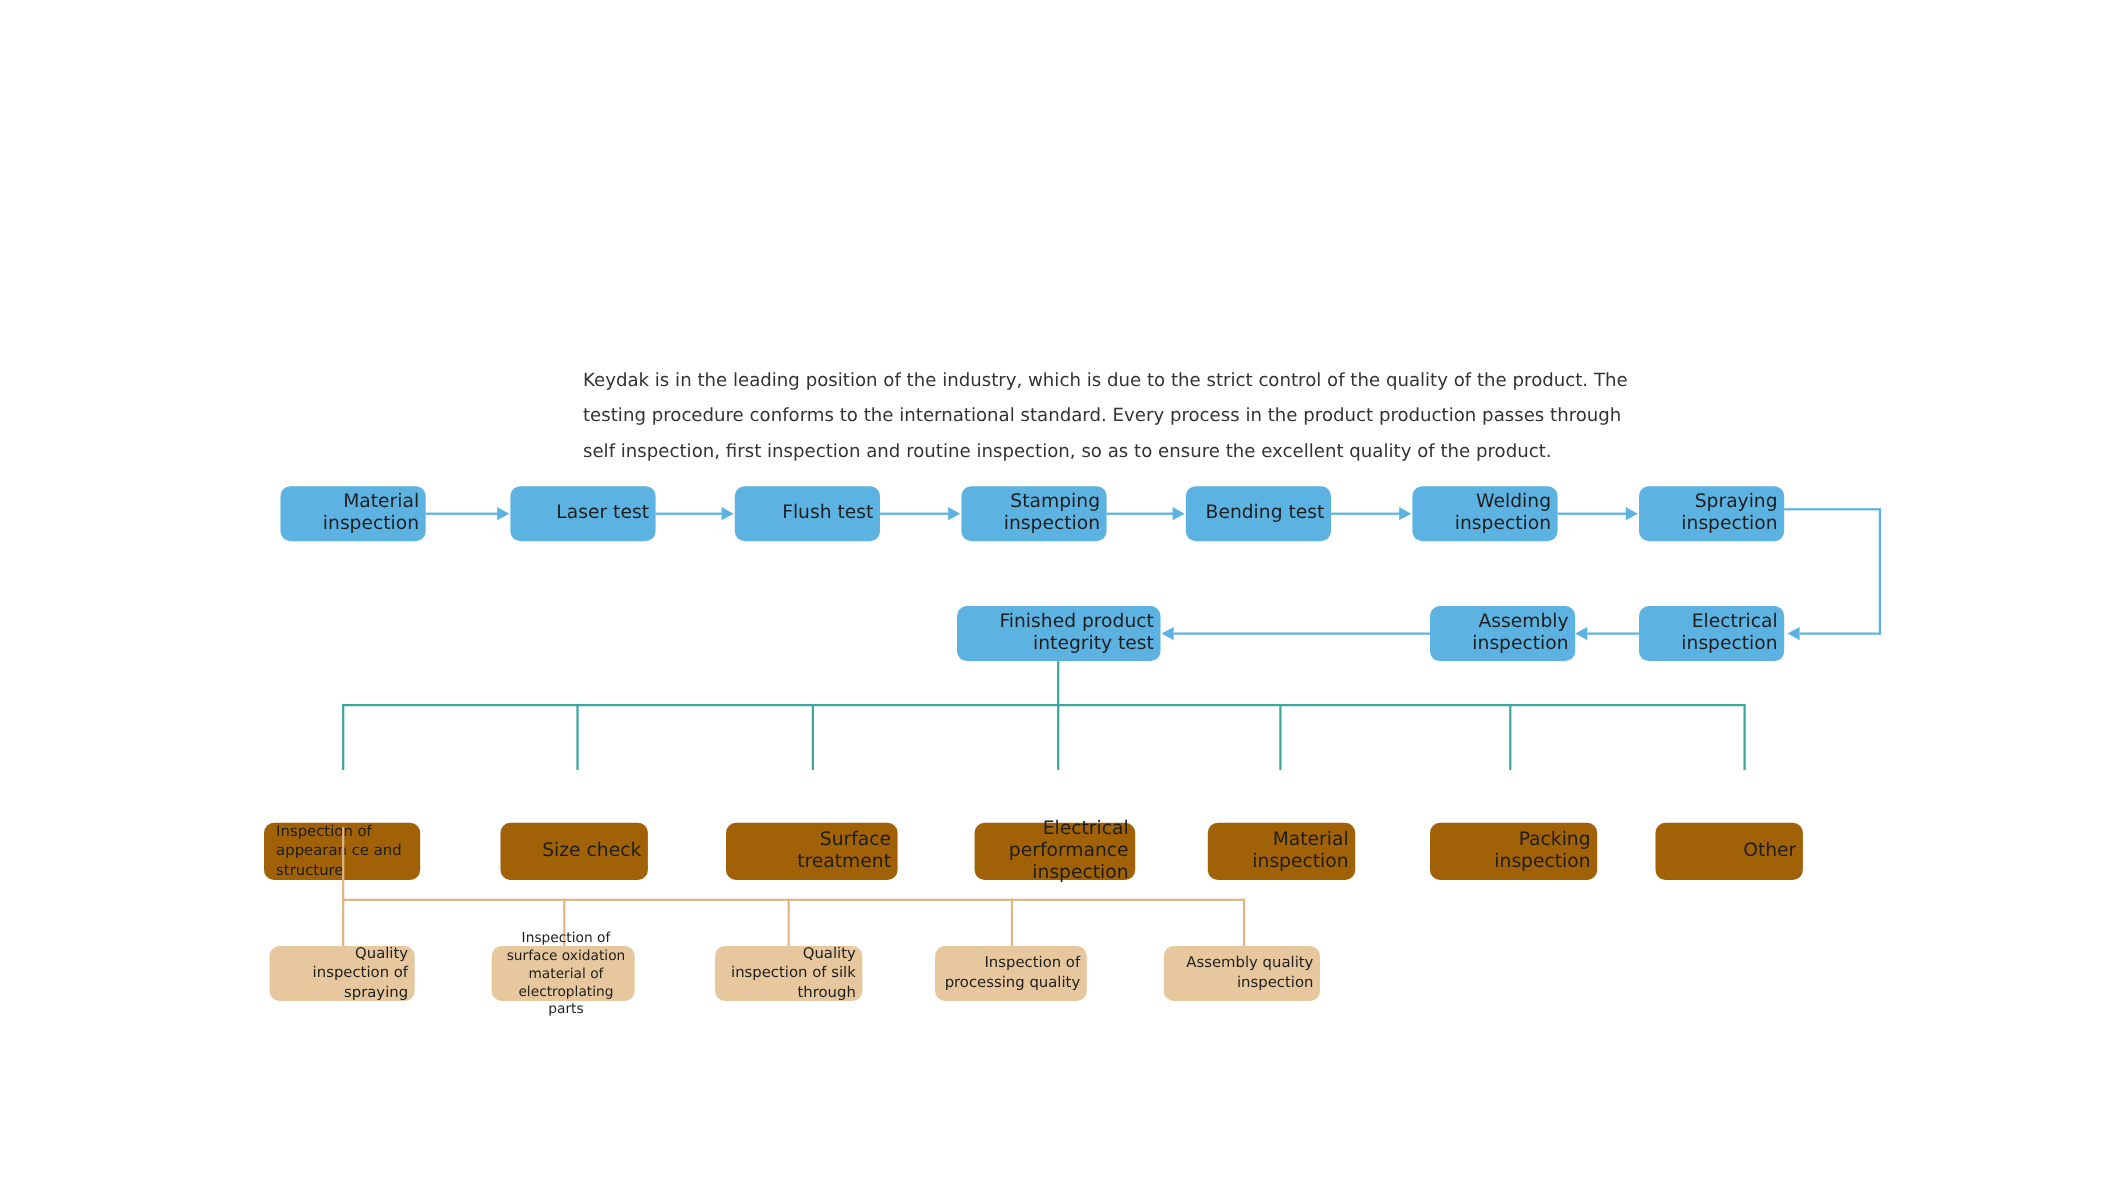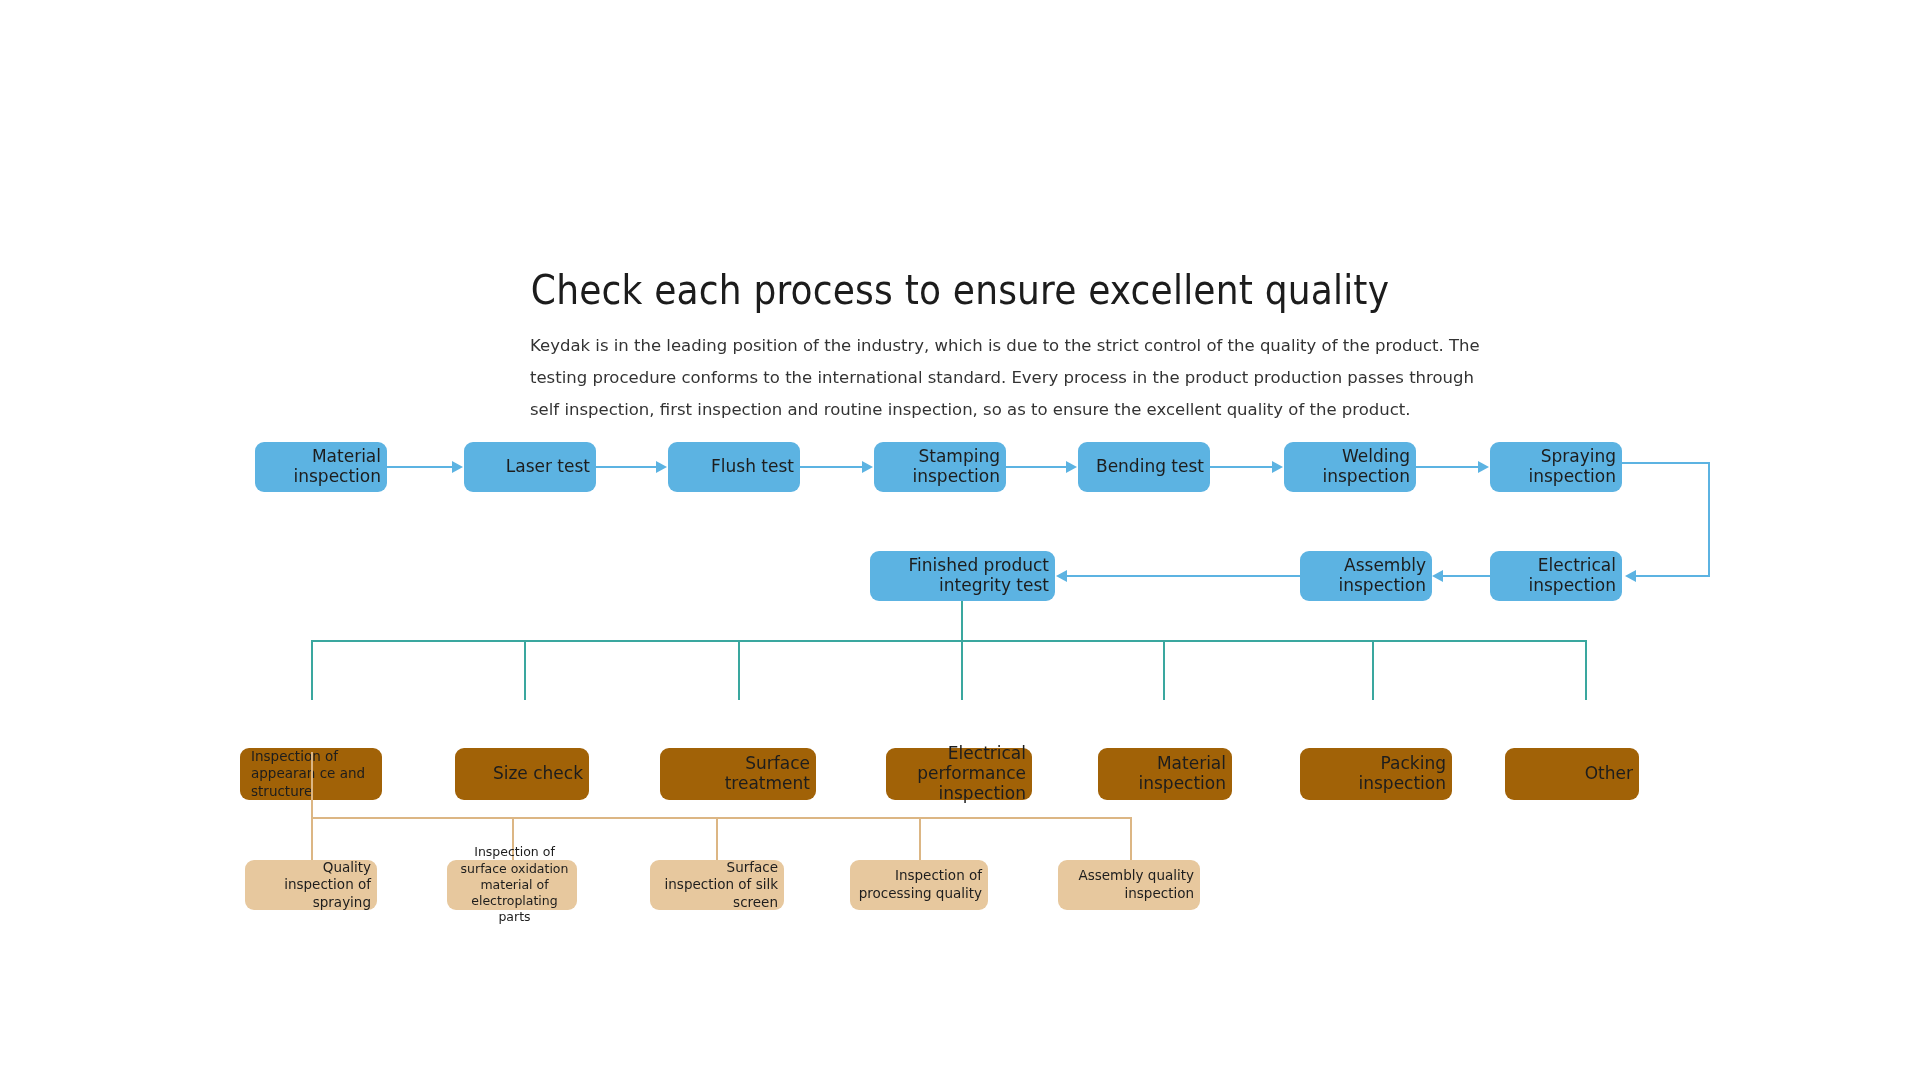--- a/index.html
+++ b/index.html
@@ -55,21 +55,20 @@
     position:absolute;width:0;height:0;
     border-top:6px solid transparent;border-bottom:6px solid transparent;
     border-right:11px solid #5cb3e2;
   }
 </style>
 </head>
 <body>
 
 <div class="stage">
 
-  <h1 id="page-title">Check each process to ensure excellent quality</h1>
   <p id="intro">Keydak is in the leading position of the industry, which is due to the strict control of the quality of the product. The testing procedure conforms to the international standard. Every process in the product production passes through self inspection, first inspection and routine  inspection, so as to ensure the excellent quality of the product.</p>
 
   <div class="node blue" style="left:255px;top:442px;width:132px;height:50px;">
     <span>Material inspection</span>
   </div>
   <div class="node blue" style="left:464px;top:442px;width:132px;height:50px;">
     <span>Laser test</span>
   </div>
   <div class="node blue" style="left:668px;top:442px;width:132px;height:50px;">
     <span>Flush test</span>
@@ -168,21 +167,21 @@
   <div class="ln v-tan" style="left:919px;top:817px;height:44px;"></div>
   <div class="ln v-tan" style="left:1130px;top:817px;height:44px;"></div>
 
   <div class="node tan" style="left:245px;top:860px;width:132px;height:50px;">
     <span class="small">Quality inspection of spraying</span>
   </div>
   <div class="node tan left-al" style="left:447px;top:860px;width:130px;height:50px;text-align:center;">
     <span class="tiny">Inspection of surface oxidation material of electroplating parts</span>
   </div>
   <div class="node tan" style="left:650px;top:860px;width:134px;height:50px;">
-    <span class="small">Surface inspection of silk screen</span>
+    <span class="small">Quality inspection of silk through</span>
   </div>
   <div class="node tan" style="left:850px;top:860px;width:138px;height:50px;">
     <span class="small">Inspection of processing quality</span>
   </div>
   <div class="node tan" style="left:1058px;top:860px;width:142px;height:50px;">
     <span class="small">Assembly quality inspection</span>
   </div>
 
 </div>
 

